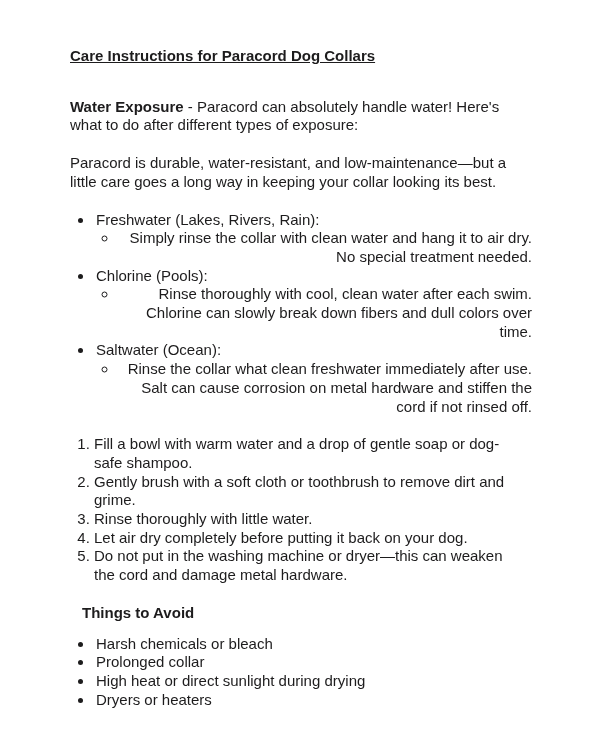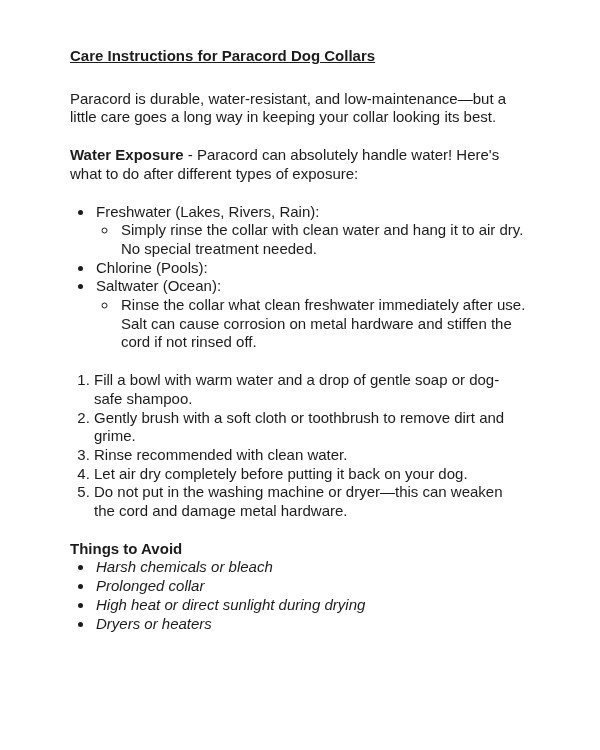--- a/index.html
+++ b/index.html
@@ -21,93 +21,96 @@
     padding: 47px 68px 0 70px;
     background: #ffffff;
   }
   .doc {
     font-size: 15px;
     line-height: 18.7px;
   }
   .title {
     font-weight: bold;
     text-decoration: underline;
-    margin: 0 0 24px 0;
+    margin: 0 0 32px 0;
     font-size: 15px;
     line-height: 18.7px;
   }
   p.block {
     margin: 0 0 19px 0;
   }
   .lead { font-weight: bold; }
   ul.top-list {
     margin: 0 0 19px 0;
     padding: 0 0 0 24px;
     list-style: disc outside;
   }
   ul.top-list > li { padding-left: 2px; }
   ul.sub-list {
     margin: 0;
     padding: 0 0 0 22px;
     list-style: circle outside;
+    text-align: right;
   }
   ul.sub-list > li { padding-left: 3px; }
   ol.steps {
     margin: 2px 12px 19px 0;
     padding: 0 0 0 24px;
     list-style: decimal outside;
   }
   ol.steps > li { padding-left: 0; }
   .avoid-heading {
     font-weight: bold;
-    margin: 0;
+    margin: 12px;
   }
   ul.avoid-list {
     margin: 0;
     padding: 0 0 0 24px;
     list-style: disc outside;
-    font-style: italic;
   }
   ul.avoid-list > li { padding-left: 2px; }
 </style>
 </head>
 <body>
 
 <div class="page">
   <div class="doc">
 
     <p class="title">Care Instructions for Paracord Dog Collars</p>
 
+    <p class="block"><span class="lead">Water Exposure</span><span> - Paracord can absolutely handle water! Here's what to do after different types of exposure:</span></p>
+
     <p class="block">Paracord is durable, water-resistant, and low-maintenance—but a little care goes a long way in keeping your collar looking its best.</p>
-
-    <p class="block"><span class="lead">Water Exposure</span><span> - Paracord can absolutely handle water! Here's what to do after different types of exposure:</span></p>
 
     <ul class="top-list">
       <li>
         <span>Freshwater (Lakes, Rivers, Rain):</span>
         <ul class="sub-list">
           <li><span>Simply rinse the collar with clean water and hang it to air dry. No special treatment needed.</span></li>
         </ul>
       </li>
       <li>
         <span>Chlorine (Pools):</span>
+        <ul class="sub-list">
+          <li><span>Rinse thoroughly with cool, clean water after each swim. Chlorine can slowly break down fibers and dull colors over time.</span></li>
+        </ul>
       </li>
       <li>
         <span>Saltwater (Ocean):</span>
         <ul class="sub-list">
           <li><span>Rinse the collar what clean freshwater immediately after use. Salt can cause corrosion on metal hardware and stiffen the cord if not rinsed off.</span></li>
         </ul>
       </li>
     </ul>
 
 
     <ol class="steps">
       <li>Fill a bowl with warm water and a drop of gentle soap or dog-safe shampoo.</li>
       <li>Gently brush with a soft cloth or toothbrush to remove dirt and grime.</li>
-      <li>Rinse recommended with clean water.</li>
+      <li>Rinse thoroughly with little water.</li>
       <li>Let air dry completely before putting it back on your dog.</li>
       <li>Do not put in the washing machine or dryer—this can weaken the cord and damage metal hardware.</li>
     </ol>
 
     <p class="avoid-heading">Things to Avoid</p>
 
     <ul class="avoid-list">
       <li>Harsh chemicals or bleach</li>
       <li>Prolonged collar</li>
       <li>High heat or direct sunlight during drying</li>

